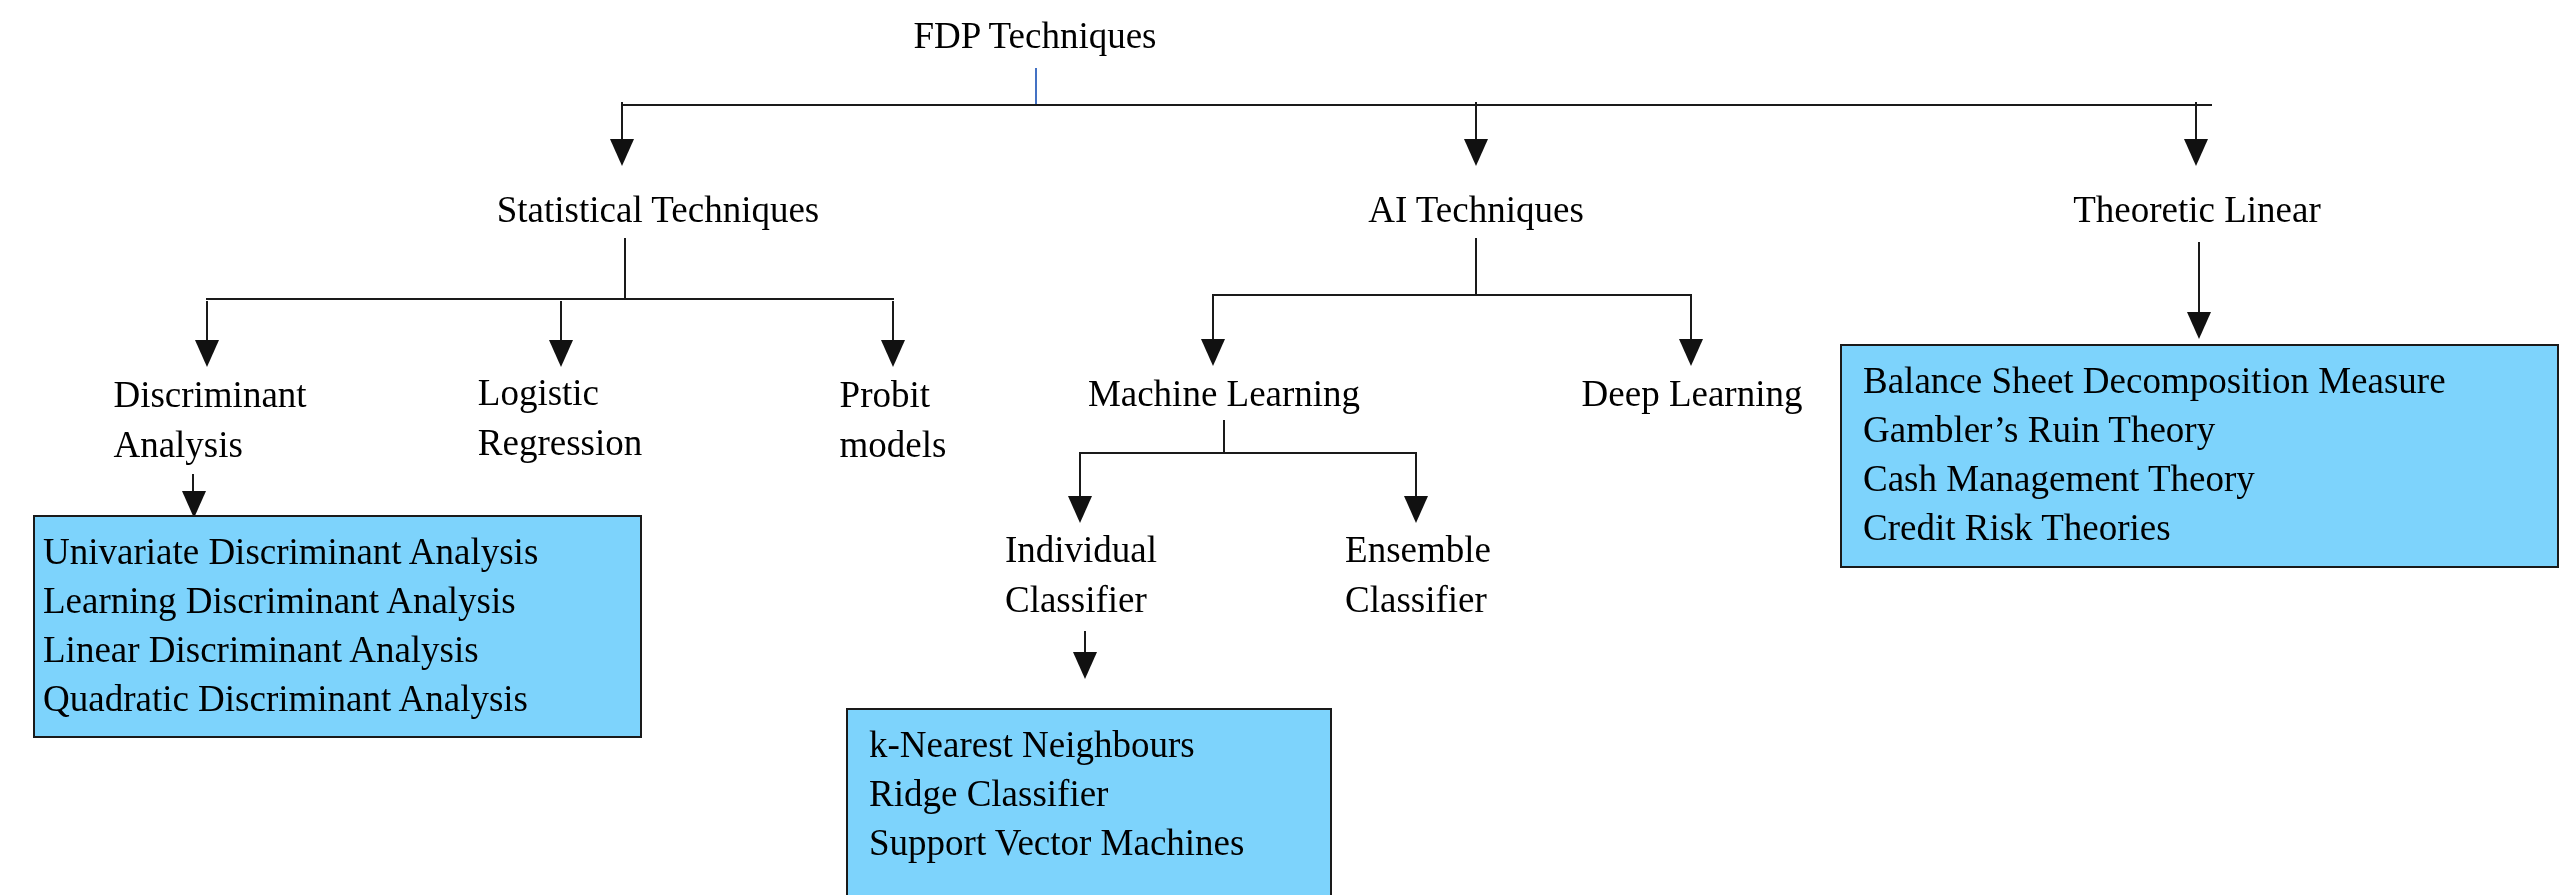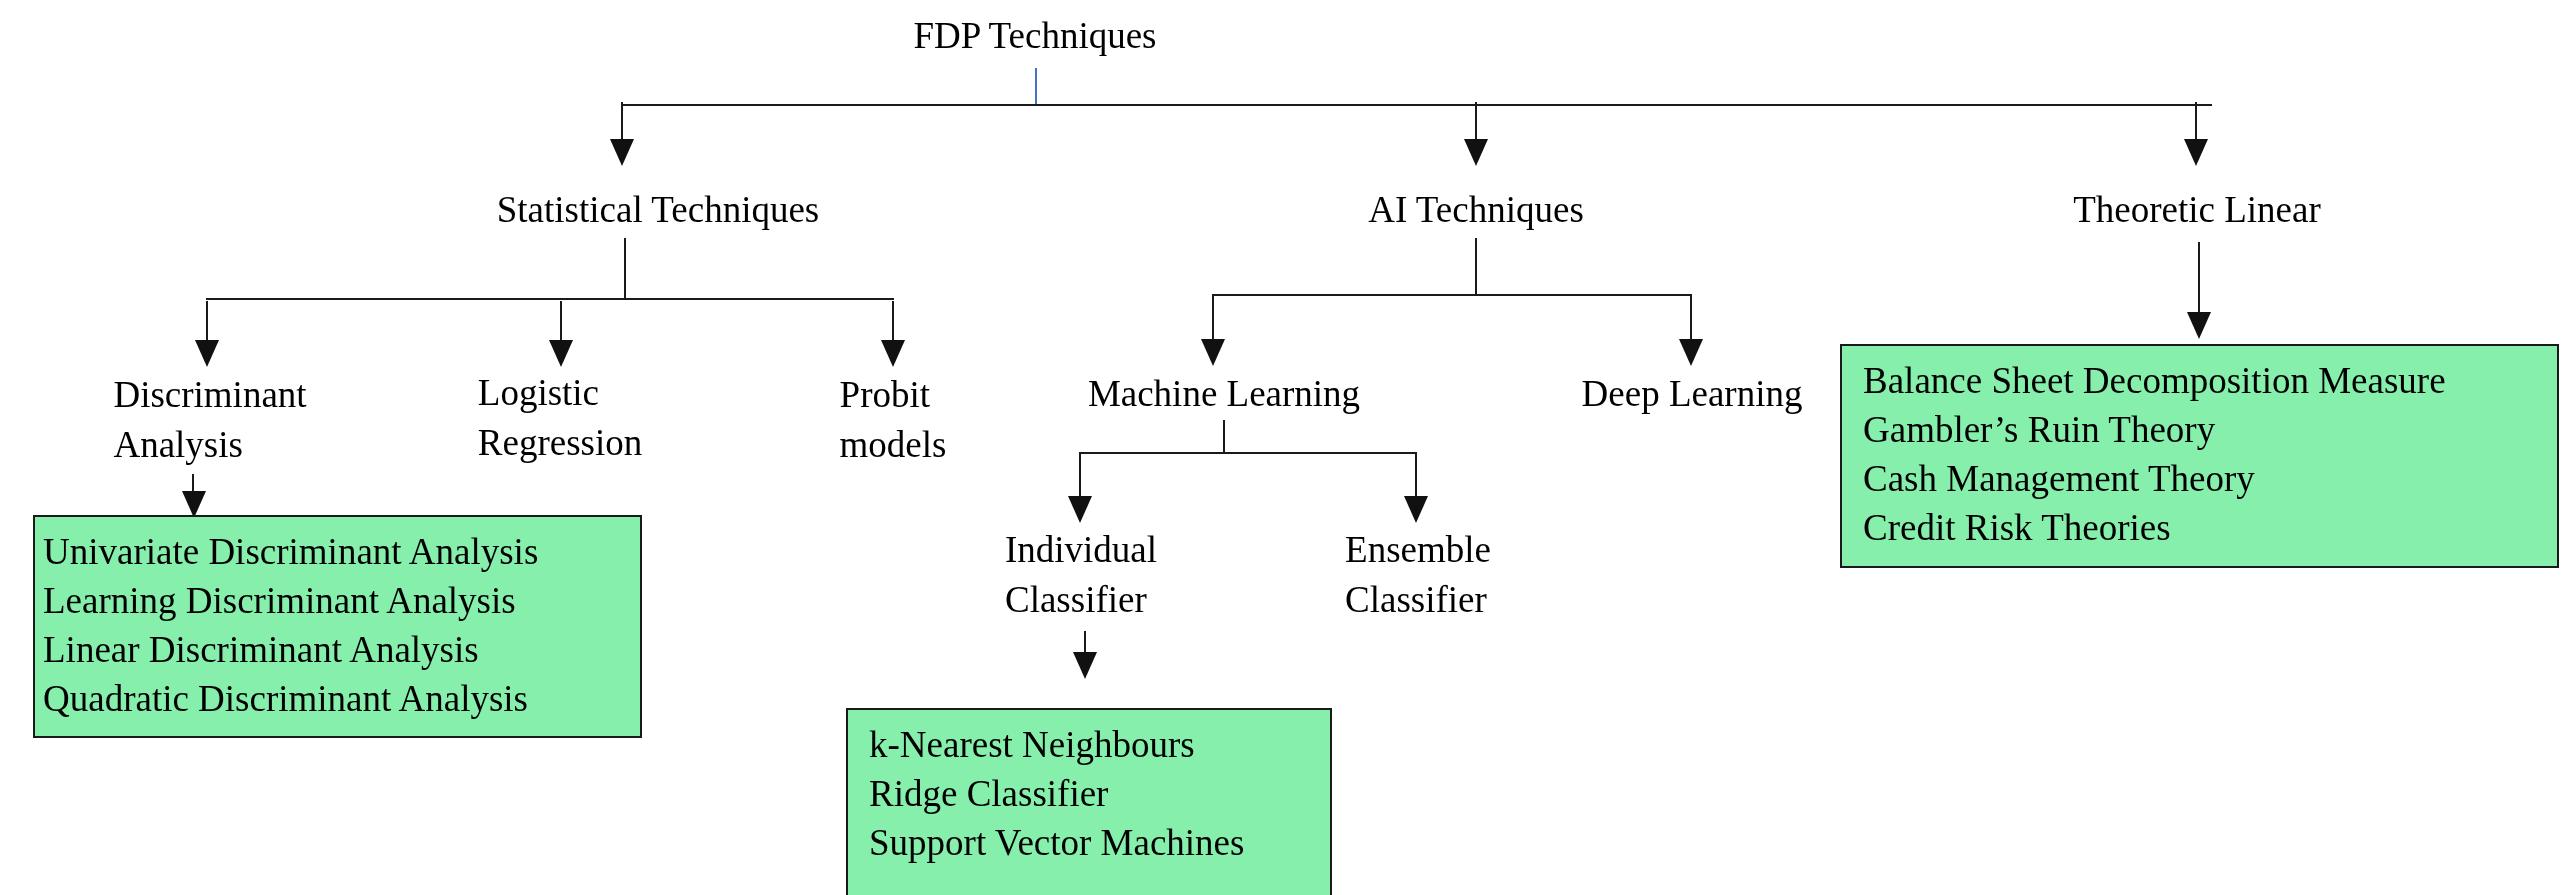--- a/index.html
+++ b/index.html
@@ -13,21 +13,21 @@
   }
   .vline{position:absolute;width:1.8px;background:#1a1a1a;}
   .stub{position:absolute;width:1.8px;}
   .hline{position:absolute;height:2.4px;background:#1a1a1a;}
   .ah{
     position:absolute;width:0;height:0;transform:translateX(-50%);
     border-left:12.8px solid transparent;border-right:12.8px solid transparent;
     border-top:27px solid #111;
   }
   .box{
-    position:absolute;border:2.4px solid #1a1a1a;background:#86efac;
+    position:absolute;border:2.4px solid #1a1a1a;background:#7dd3fc;
     box-sizing:border-box;font-size:37px;line-height:49px;
     padding:9.7px 21px;
   }
   .box .bi{white-space:nowrap;}
 </style>
 </head>
 <body>
 
 <div class="canvas">
 

